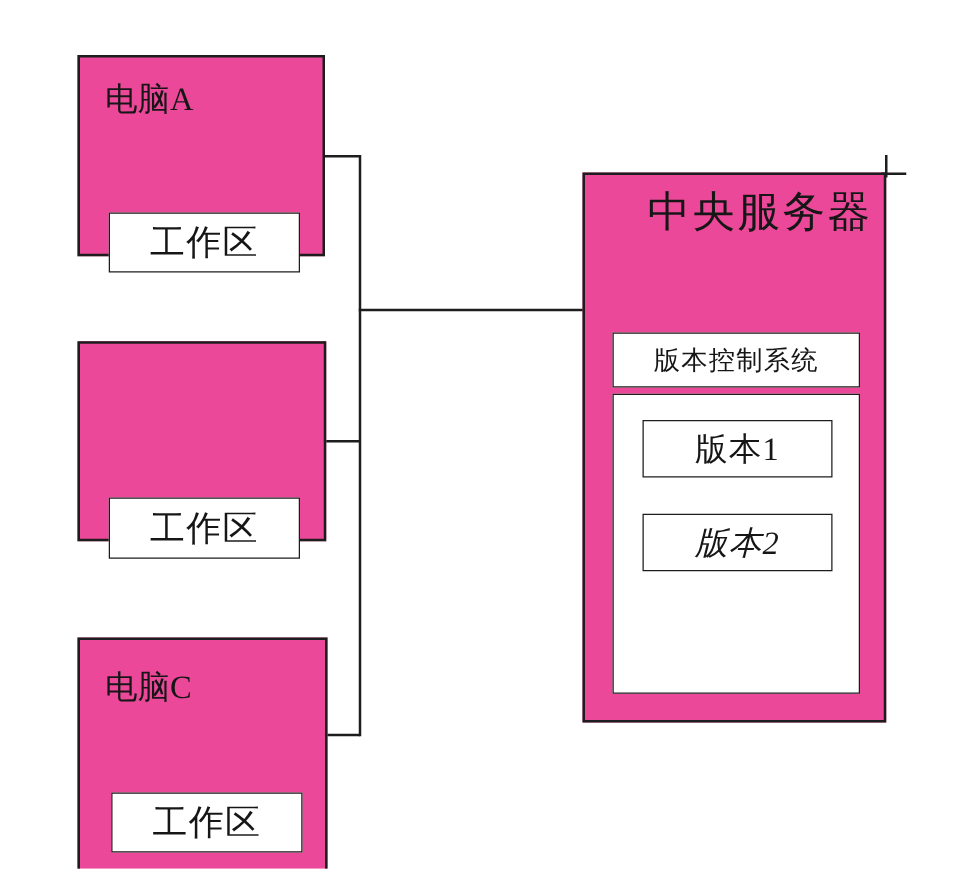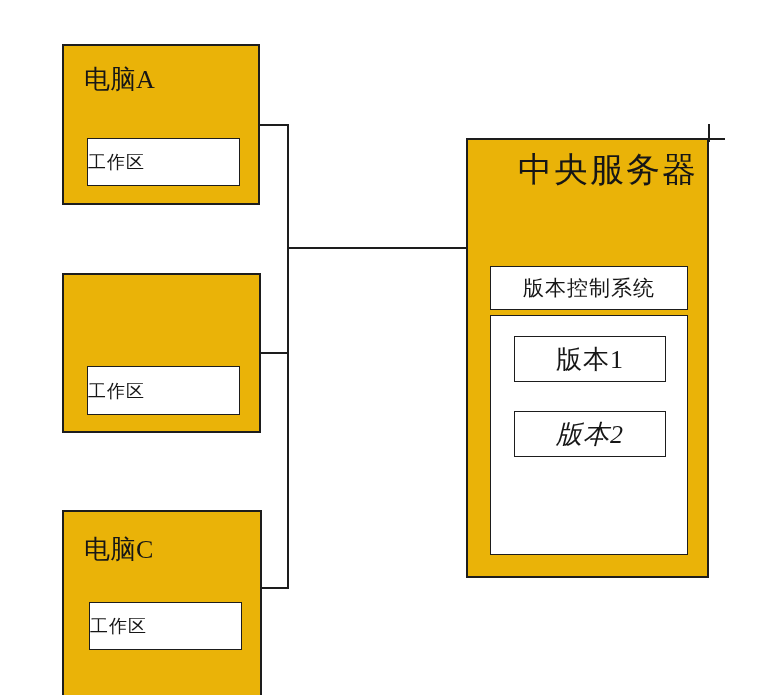--- a/index.html
+++ b/index.html
@@ -13,21 +13,21 @@
     height: 695px;
     background: #ffffff;
     overflow: hidden;
     font-family: "Liberation Serif", "DejaVu Serif", serif;
     color: #161616;
   }
   .box {
     position: absolute;
     box-sizing: border-box;
     border: 2px solid #1d1d1d;
-    background: #eab308;
+    background: #ec4899;
   }
   .thinbox {
     position: absolute;
     box-sizing: border-box;
     border: 1.5px solid #1d1d1d;
     background: #ffffff;
   }
   .line {
     position: absolute;
     background: #1d1d1d;
@@ -35,22 +35,24 @@
   .computer-label {
     position: absolute;
     left: 20px;
     top: 16px;
     font-size: 26px;
     white-space: nowrap;
   }
   .workspace {
     display: flex;
     align-items: center;
-    font-size: 18px;
+    justify-content: center;
+    font-size: 28px;
     letter-spacing: 1px;
+    margin-top: 32px;
   }
   .server-title {
     position: absolute;
     left: 50px;
     top: 7px;
     font-size: 34px;
     letter-spacing: 2px;
     white-space: nowrap;
   }
   .vcs-header {

